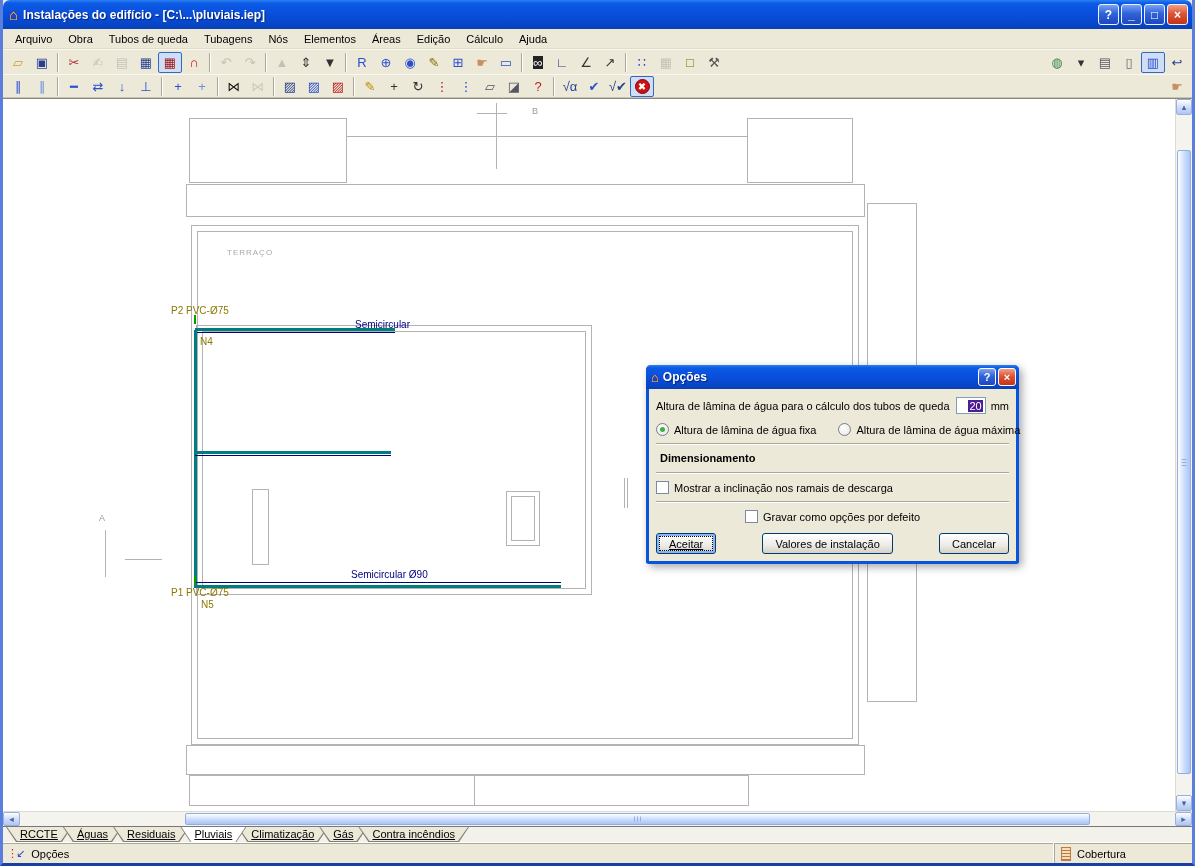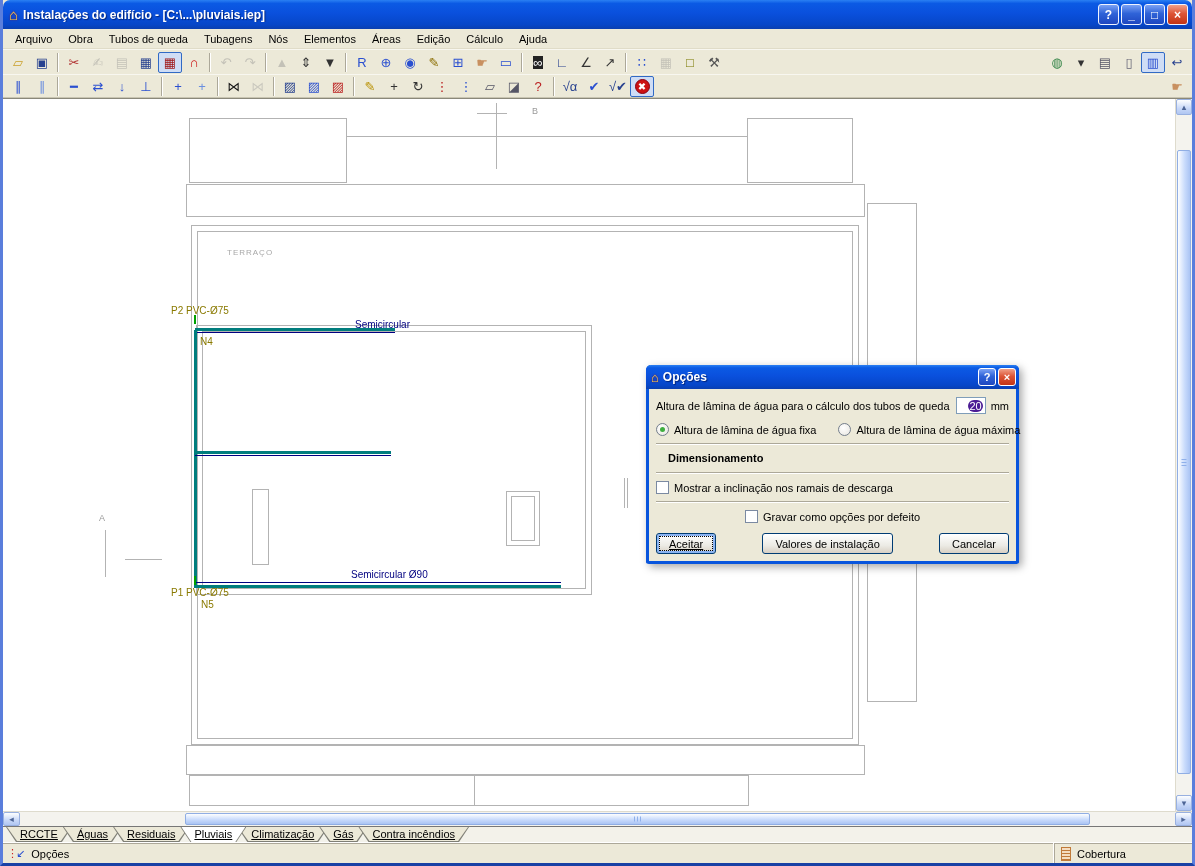--- a/index.html
+++ b/index.html
@@ -52,28 +52,28 @@
   .dlg-title{height:24px;margin:0 -3px;display:flex;align-items:center;padding:0 3px 0 5px;border-radius:5px 5px 0 0;
     background:linear-gradient(180deg,#2a80f3 0%,#0b5ae4 12%,#0a50dd 45%,#0646c8 85%,#0a3fb0 100%);color:#fff;}
   .dlg-ico{font-size:13px;color:#ffd24a;text-shadow:0 0 2px #a00;margin-right:4px;}
   .dlg-title-text{font-weight:bold;font-size:12px;flex:1;text-shadow:1px 1px 1px #00247a;}
   .dlg-btn{width:18px;height:18px;margin-left:2px;border:1px solid #fff;border-radius:3px;display:flex;align-items:center;justify-content:center;
     font-weight:bold;font-size:11px;color:#fff;background:linear-gradient(180deg,#7aa1f4,#2f63d8 45%,#1e47c0);cursor:pointer;}
   .dlg-btn.close{background:linear-gradient(180deg,#f0a088,#dd5537 45%,#c33414);}
   .dlg-body{padding:8px 7px 7px 7px;font-size:11px;}
   .drow{display:flex;align-items:center;white-space:nowrap;}
   .inp{width:35px;height:17px;background:#fff;border:1px solid #7f9db9;margin-left:6px;display:flex;align-items:center;justify-content:flex-end;padding:0 2px;}
-  .inp .selval{background:#4c1d95;color:#fff;padding:0 1px;border-radius:6px;}
+  .inp .selval{background:#4c1d95;color:#fff;padding:0 1px;}
   .unit{margin-left:5px;}
   .radio{width:13px;height:13px;border-radius:50%;border:1px solid #747e8c;background:radial-gradient(circle at 40% 35%,#fff,#e7e5df);flex:0 0 13px;cursor:pointer;position:relative;}
   .radio.sel::after{content:"";position:absolute;left:3px;top:3px;width:5px;height:5px;border-radius:50%;background:#3fae3f;}
   .rlbl{margin:0 0 0 5px;cursor:default;}
   .cb{width:13px;height:13px;border:1px solid #7b8aa2;background:#fff;flex:0 0 13px;cursor:pointer;}
   .sep{height:2px;border-top:1px solid #aca899;border-bottom:1px solid #fff;margin:7px 0;}
-  .hd{font-weight:bold;margin:1px 0 8px 12px;}
+  .hd{font-weight:bold;margin:1px 0 8px 4px;}
   .btnrow{display:flex;align-items:center;margin-top:10px;}
   .xpb{height:21px;padding:0 12px;font-size:11px;font-family:inherit;border:1px solid #003c74;border-radius:3px;cursor:pointer;
     background:linear-gradient(180deg,#fff,#ecebe5 60%,#d8d0c4);}
   .xpb.default{box-shadow:0 0 0 2px #8cb4f2 inset;outline:1px dotted #000;outline-offset:-4px;text-decoration:underline;}
   
   .vscroll{flex:0 0 17px;display:flex;flex-direction:column;background:#f4f3ee;border-left:1px solid #dedbcd;}
   .sbtn{flex:0 0 16px;display:flex;align-items:center;justify-content:center;font-size:9px;color:#4d6596;
     background:linear-gradient(180deg,#fdfefe,#c8d8f8 60%,#b0c6f2);border:1px solid #98b0e0;border-radius:2px;cursor:pointer;}
   .vtrack{flex:1;position:relative;}
   .vthumb{position:absolute;left:1px;right:1px;top:35px;height:624px;border:1px solid #90aee4;border-radius:2px;

